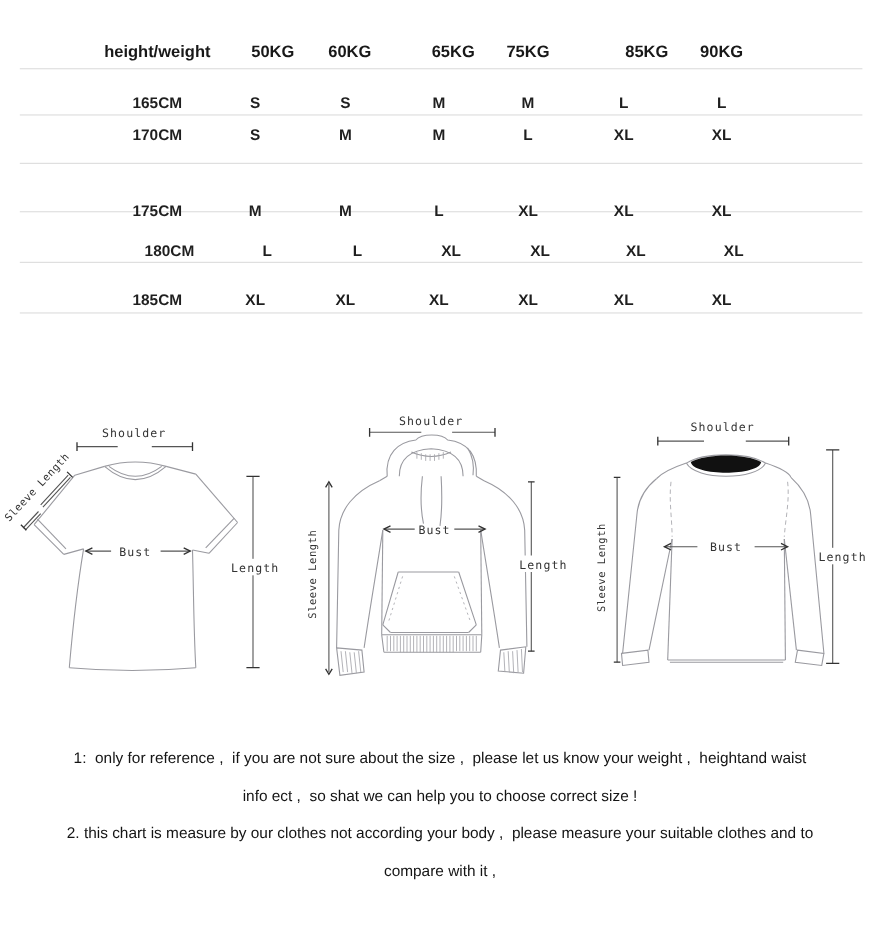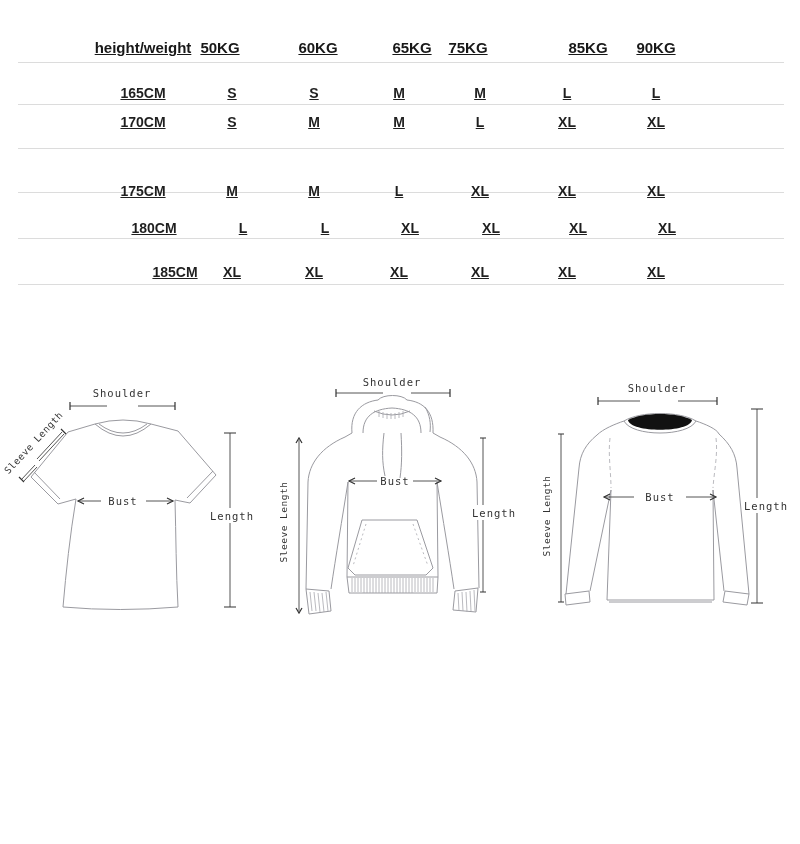--- a/index.html
+++ b/index.html
@@ -1,21 +1,21 @@
 <!DOCTYPE html>
 <html><head>
 <meta charset="utf-8">
 <style>
   html,body{margin:0;padding:0;background:#ffffff;}
   #page{position:relative;width:800px;height:844px;background:#fff;overflow:hidden;
         font-family:"Liberation Sans",sans-serif;}
   
   .t-row{position:absolute;left:0;width:800px;height:22px;}
   .t-cell{position:absolute;transform:translateX(-50%);top:0;line-height:22px;
-          font-size:14px;font-weight:bold;color:#1f1f1f;white-space:nowrap;text-decoration:underline;}
+          font-size:14px;font-weight:bold;color:#1f1f1f;white-space:nowrap;}
   .t-header .t-cell{font-size:15px;color:#181818;}
   .divider{position:absolute;left:18px;width:766px;height:1px;background:#dcdcdc;}
   
   #diagrams{position:absolute;left:0;top:340px;}
   .garment{stroke:#9a9aa0;fill:none;stroke-width:1;}
   .garment2{stroke:#a8a8ae;fill:none;stroke-width:0.8;}
   .measure{stroke:#555;fill:none;stroke-width:1;}
   .tick{stroke:#333;fill:none;stroke-width:1.2;}
   .dlabel{font-family:"DejaVu Sans Mono",monospace;font-size:10.5px;fill:#333;letter-spacing:1px;}
   .dlabel-sm{font-family:"DejaVu Sans Mono",monospace;font-size:9.5px;fill:#333;letter-spacing:0.5px;}
@@ -25,24 +25,24 @@
   .note{font-size:14px;color:#141414;line-height:34px;white-space:pre-wrap;}
 </style>
 </head>
 <body>
 
 <div id="page">
 
   <div id="size-table">
     <div class="t-row t-header" style="top:37px">
       <span class="t-cell" style="left:143px">height/weight</span>
-      <span class="t-cell" style="left:220px">50KG</span>
+      <span class="t-cell" style="left:248px">50KG</span>
       <span class="t-cell" style="left:318px">60KG</span>
       <span class="t-cell" style="left:412px">65KG</span>
-      <span class="t-cell" style="left:468px">75KG</span>
+      <span class="t-cell" style="left:480px">75KG</span>
       <span class="t-cell" style="left:588px">85KG</span>
       <span class="t-cell" style="left:656px">90KG</span>
     </div>
     <div class="divider" style="top:62px"></div>
     <div class="divider" style="top:104px"></div>
     <div class="divider" style="top:148px"></div>
     <div class="divider" style="top:192px"></div>
     <div class="divider" style="top:238px"></div>
     <div class="divider" style="top:284px"></div>
   <div class="t-row" style="top: 82px;">
@@ -75,21 +75,21 @@
       <div class="t-row" style="top: 217px; margin-left: 11px;">
         <span class="t-cell" style="left: 143px;">180CM</span>
         <span class="t-cell" style="left: 232px;">L</span>
         <span class="t-cell" style="left: 314px;">L</span>
         <span class="t-cell" style="left: 399px;">XL</span>
         <span class="t-cell" style="left: 480px;">XL</span>
         <span class="t-cell" style="left: 567px;">XL</span>
         <span class="t-cell" style="left: 656px;">XL</span>
       </div>
       <div class="t-row" style="top: 261px;">
-        <span class="t-cell" style="left: 143px; margin-left: 32px;">185CM</span>
+        <span class="t-cell" style="left: 143px;">185CM</span>
         <span class="t-cell" style="left: 232px;">XL</span>
         <span class="t-cell" style="left: 314px;">XL</span>
         <span class="t-cell" style="left: 399px;">XL</span>
         <span class="t-cell" style="left: 480px;">XL</span>
         <span class="t-cell" style="left: 567px;">XL</span>
         <span class="t-cell" style="left: 656px;">XL</span>
       </div>
     </div>
 
   <svg id="diagrams" width="800" height="312" viewBox="0 0 800 312">
@@ -226,15 +226,19 @@
       <g>
         <path class="measure" d="M757,69 V263"></path>
         <path class="tick" d="M751,69 H763 M751,263 H763"></path>
         <rect class="whitebg" x="744" y="158" width="44" height="15"></rect>
         <text class="dlabel" x="766" y="170" text-anchor="middle">Length</text>
       </g>
     </g>
   </svg>
 
   <div id="notes">
+    <div class="note">1:  only for reference ,  if you are not sure about the size ,  please let us know your weight ,  heightand waist</div>
+    <div class="note">info ect ,  so shat we can help you to choose correct size !</div>
+    <div class="note">2. this chart is measure by our clothes not according your body ,  please measure your suitable clothes and to</div>
+    <div class="note">compare with it ,</div>
   </div>
 
 </div>
 
 </body></html>

